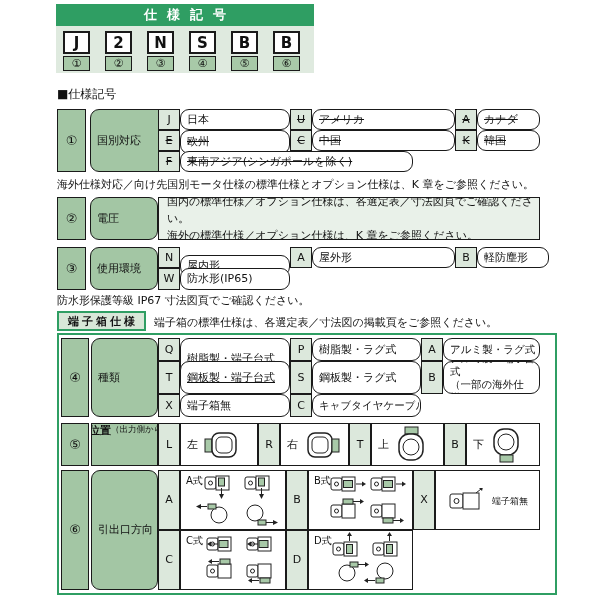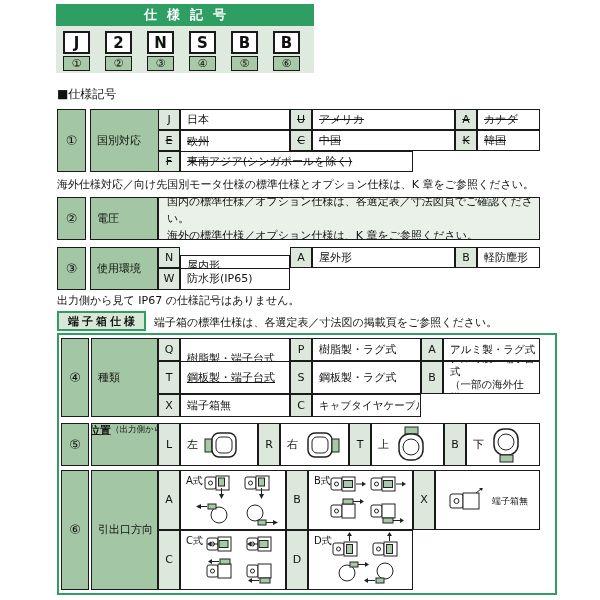--- a/index.html
+++ b/index.html
@@ -4,21 +4,21 @@
 <style>
   html,body{margin:0;padding:0;background:#fff;}
   .page{position:relative;width:600px;height:600px;background:#fff;
         font-family:"DejaVu Sans","Liberation Sans",sans-serif;color:#111;overflow:hidden;}
   .abs{position:absolute;box-sizing:border-box;}
   .cell{position:absolute;box-sizing:border-box;border:1px solid #1a1a1a;background:#fff;
         display:flex;align-items:center;font-size:11px;line-height:1.2;white-space:nowrap;overflow:hidden;}
   .green{background:#a3c6a4;}
   .codebg{background:#dce8dc;justify-content:center;}
   .numbox{background:#a3c6a4;justify-content:center;font-size:13px;}
-  .pad{padding-left:6px;}
+  .pad{padding-left:6px;border-radius:9px;}
   .struck{text-decoration:line-through;}
   .note{position:absolute;font-size:11px;color:#111;white-space:nowrap;}
   .titlebar{background:#2f9e63;color:#fff;display:flex;align-items:center;justify-content:center;
             font-size:13px;font-weight:bold;letter-spacing:10px;text-indent:10px;}
   .lightblock{background:#dfeadf;}
   .letterbox{position:absolute;box-sizing:border-box;width:27px;height:23px;background:#fff;
              border:2px solid #1a1a1a;display:flex;align-items:center;justify-content:center;
              font-size:15px;font-weight:bold;}
   .digitbox{position:absolute;box-sizing:border-box;width:27px;height:15px;background:#a8c9a8;
             border:1px solid #1a1a1a;display:flex;align-items:center;justify-content:center;font-size:11px;}
@@ -91,25 +91,25 @@
   </div>
 
   <div class="cell numbox" style="left:57px;top:247px;width:29px;height:43px;">③</div>
   <div class="cell green pad" style="left:90px;top:247px;width:68px;height:43px;">使用環境</div>
 
   <div class="cell codebg" style="left:158px;top:247px;width:22px;height:21px;">N</div>
   <div class="cell pad" style="left:180px;top:255px;width:110px;height:21px;">屋内形</div>
   <div class="cell codebg" style="left:290px;top:247px;width:22px;height:21px;">A</div>
   <div class="cell pad" style="left:312px;top:247px;width:143px;height:21px;">屋外形</div>
   <div class="cell codebg" style="left:455px;top:247px;width:22px;height:21px;">B</div>
-  <div class="cell pad" style="left:477px;top:247px;width:63px;height:21px;">軽防塵形</div>
+  <div class="cell pad" style="left:477px;top:247px;width:72px;height:21px;">軽防塵形</div>
   <div class="cell codebg" style="left:158px;top:268px;width:22px;height:22px;">W</div>
   <div class="cell pad" style="left:180px;top:268px;width:110px;height:22px;">防水形(IP65)</div>
 
-  <div class="note" style="left:57px;top:293px;">出力側から見て IP67 の仕様記号はありません。</div>
+  <div class="note" style="left:57px;top:293px;">防水形保護等級 IP67 寸法図頁でご確認ください。</div>
 
   <div class="tag" style="left:57px;top:311px;width:89px;height:20px;">端子箱仕様</div>
   <div class="note" style="left:154px;top:315px;">端子箱の標準仕様は、各選定表／寸法図の掲載頁をご参照ください。</div>
 
   <div class="frame" style="left:57px;top:333px;width:500px;height:262px;"></div>
 
   <div class="cell numbox" style="left:61px;top:338px;width:28px;height:79px;">④</div>
   <div class="cell green pad" style="left:91px;top:338px;width:67px;height:79px;">種類</div>
 
   <div class="cell codebg" style="left:158px;top:338px;width:22px;height:23px;">Q</div>

